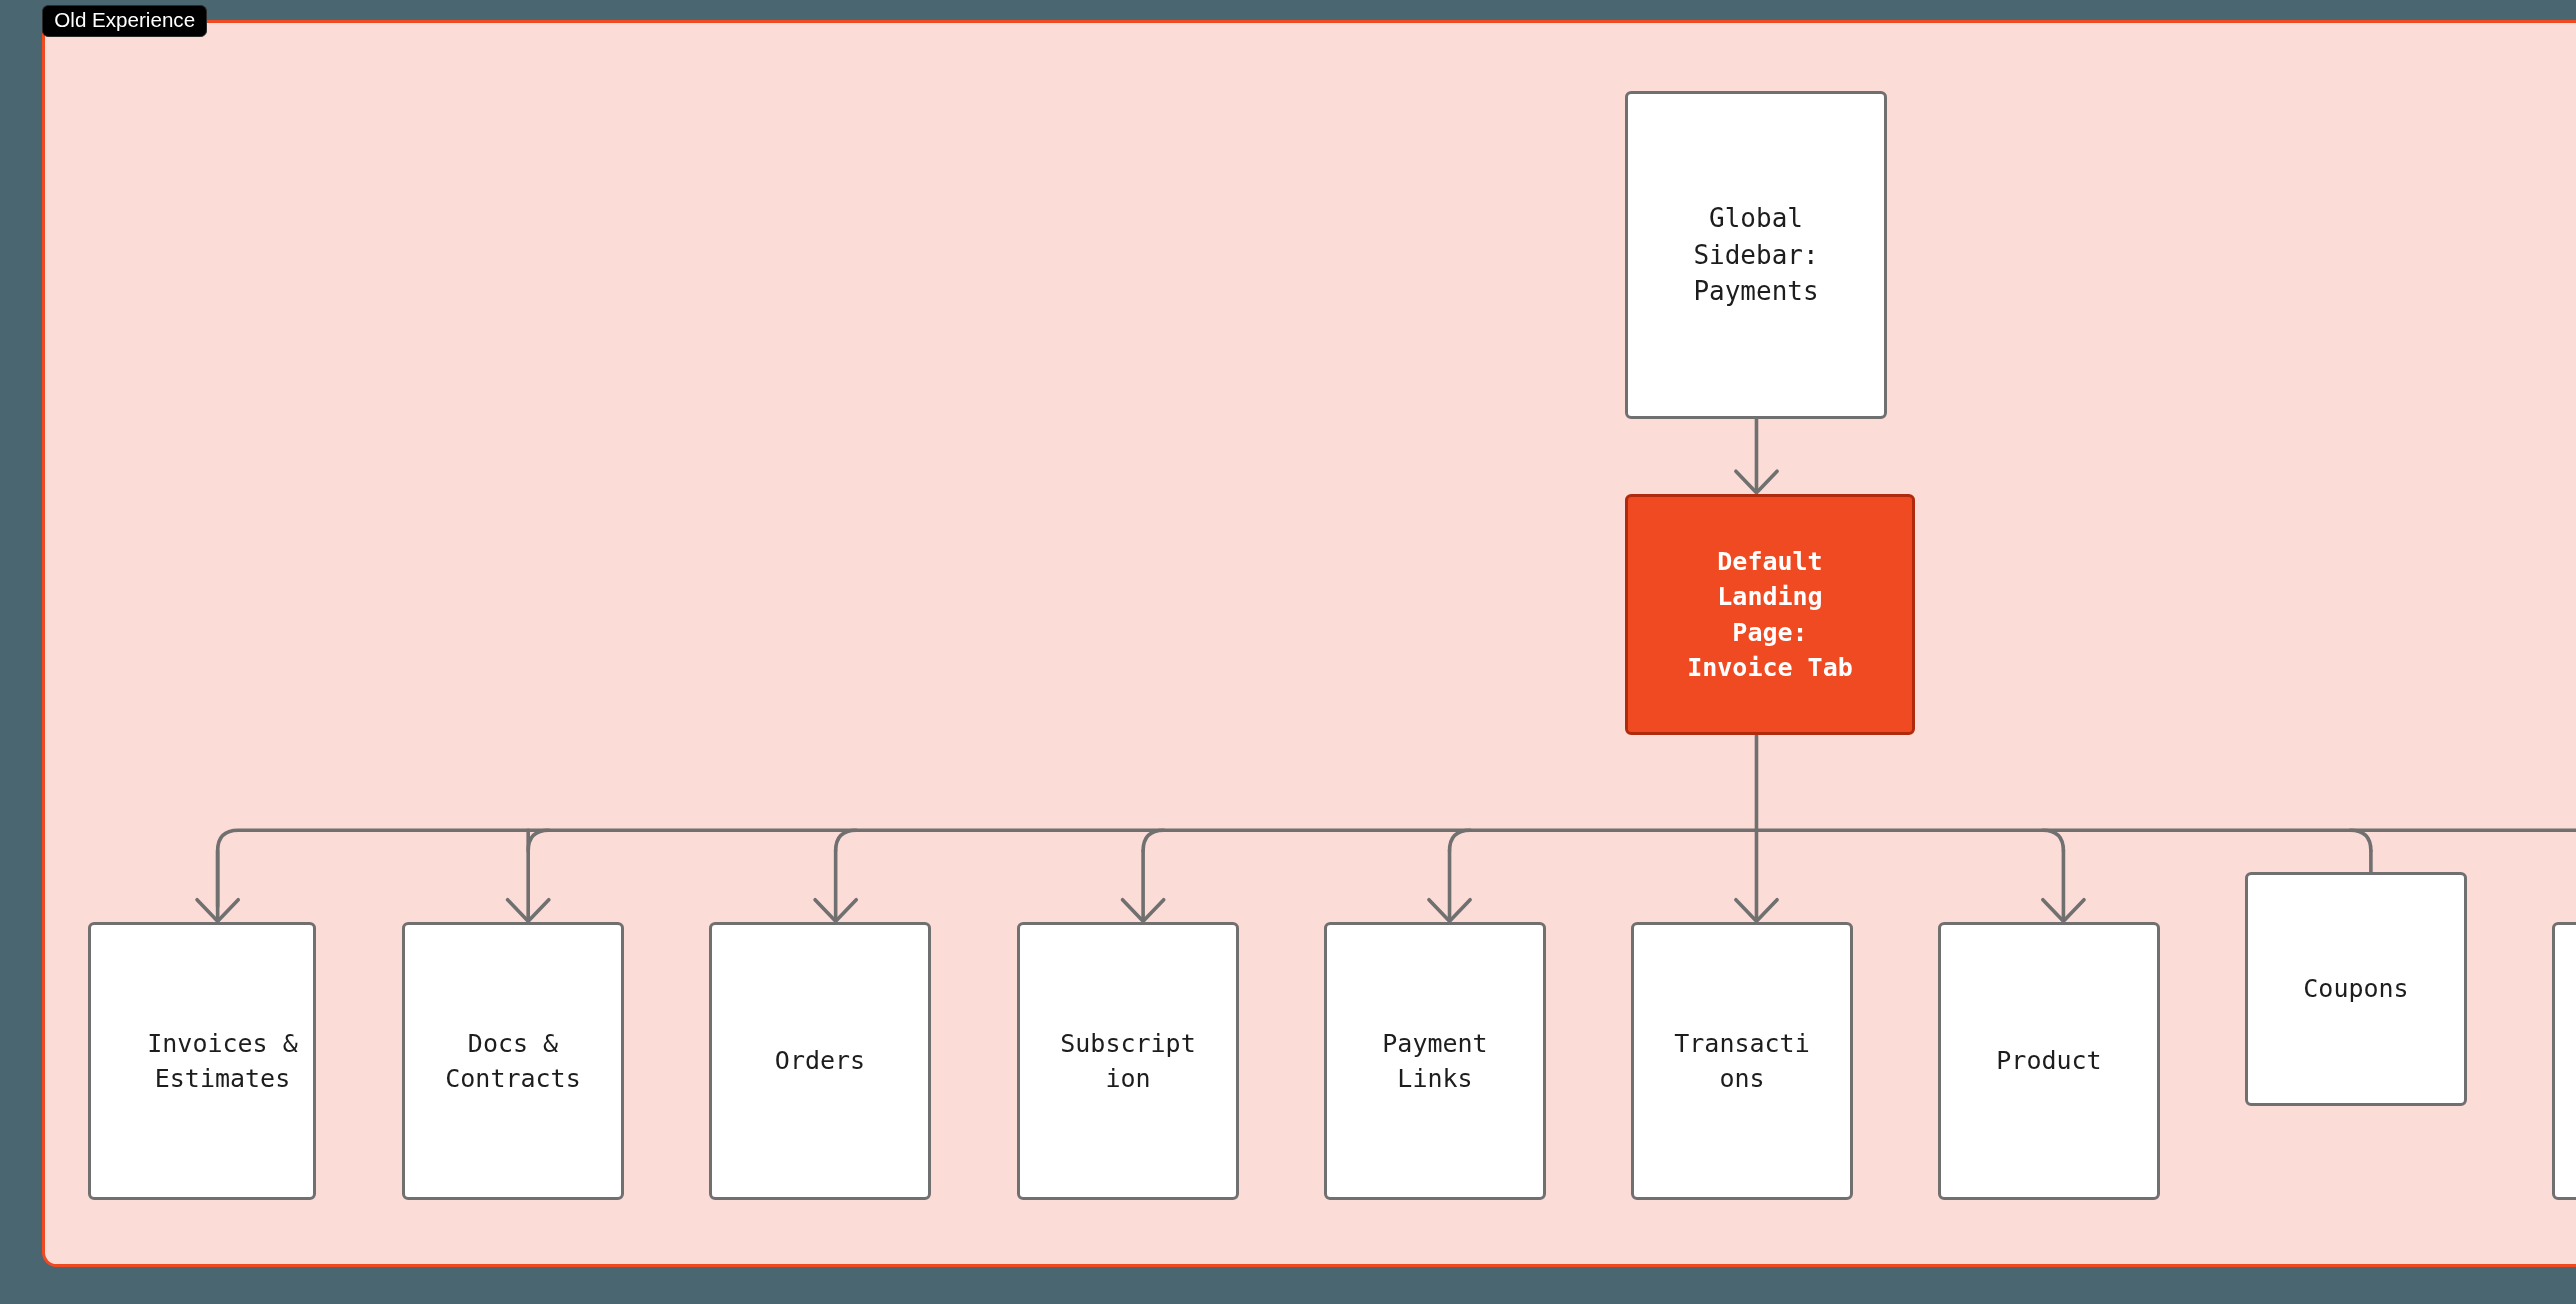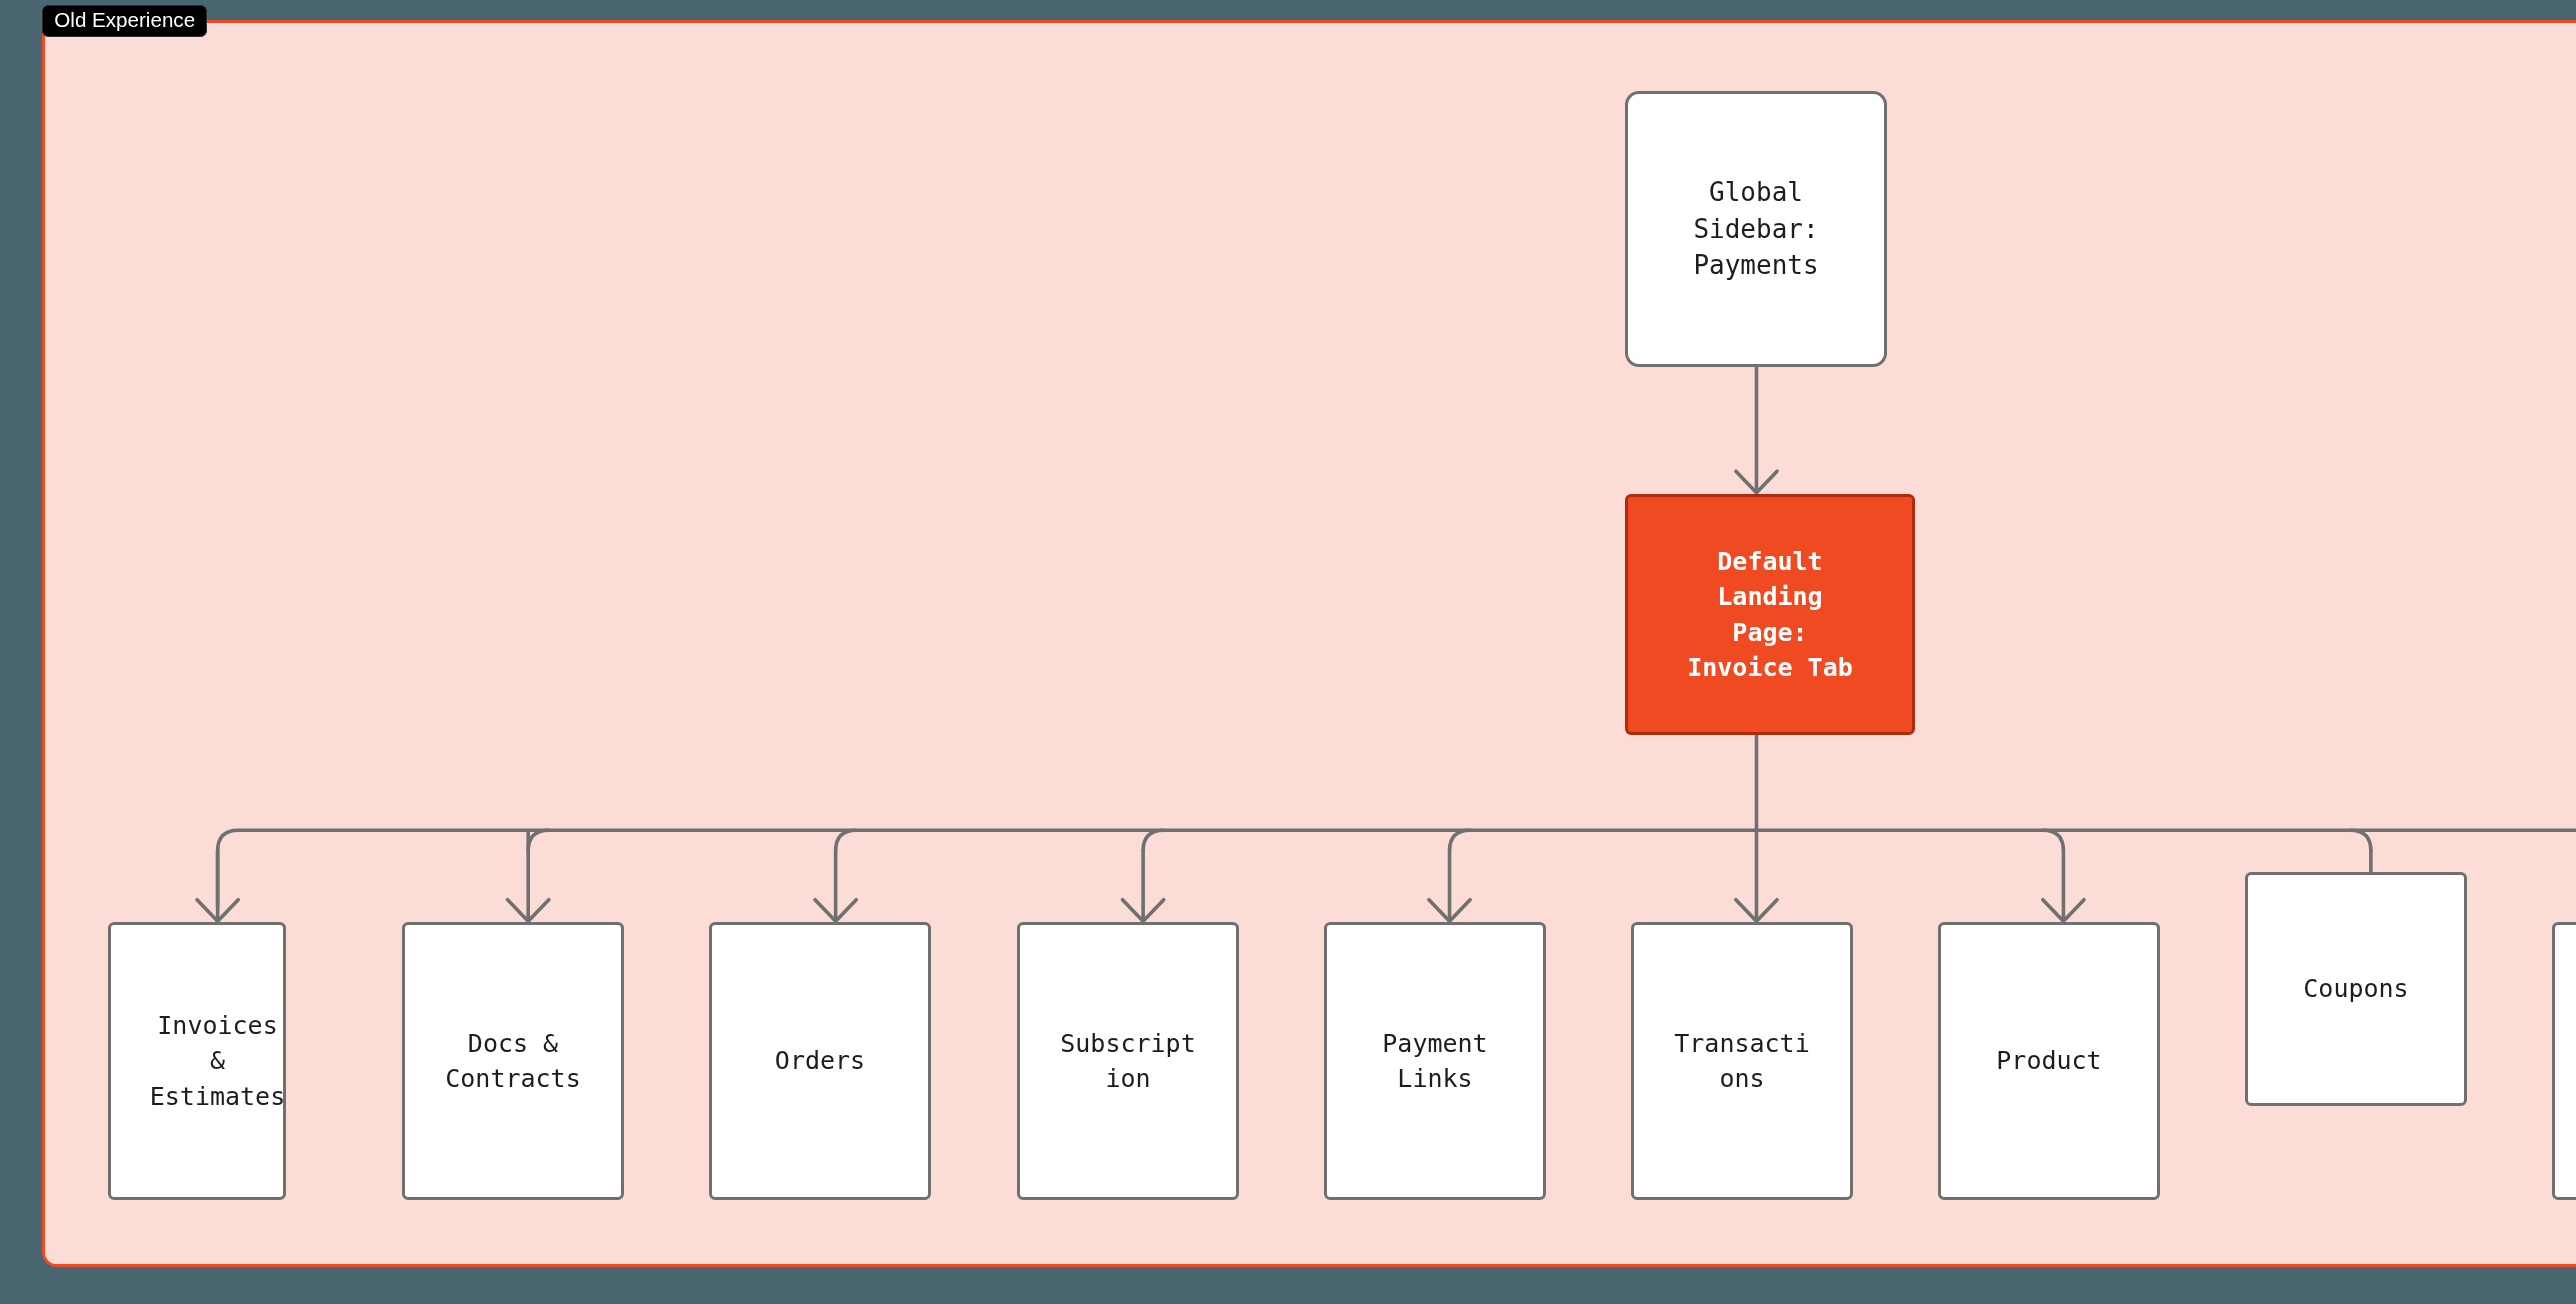--- a/index.html
+++ b/index.html
@@ -138,34 +138,34 @@
 
       <path d="M 5794 1652 L 5794 1787"></path>
       <path d="M 5754 1612 Q 5794 1612 5794 1652"></path>
       <path d="M 5754 1747 L 5794 1789 L 5834 1747"></path>
 
       <path d="M 6395 1652 L 6395 1787"></path>
       <path d="M 6355 1747 L 6395 1789 L 6435 1747"></path>
     </g>
   </svg>
 
-  <div class="node root" style="left:1625px; top:91px; width:262px; height:276px;border-radius:14px;">
+  <div class="node root" style="left:1625px; top:91px; width:262px; height:328px;">
     <span class="nlabel">Global
 Sidebar:
 Payments</span>
   </div>
 
   <div class="node highlight" style="left:1625px; top:494px; width:290px; height:241px;">
     <span class="nlabel">Default
 Landing
 Page:
 Invoice Tab</span>
   </div>
 
-  <div class="node leaf" style="left:108px; top:922px; width:178px; height:278px;padding-left:41px;">
+  <div class="node leaf" style="left:88px; top:922px; width:228px; height:278px;padding-left:41px;">
     <span class="nlabel">Invoices &amp;
 Estimates</span>
   </div>
 
   <div class="node leaf" style="left:709px; top:922px; width:222px; height:278px;">
     <span class="nlabel">Orders</span>
   </div>
 
   <div class="node leaf" style="left:402px; top:922px; width:222px; height:278px;">
     <span class="nlabel">Docs &amp;

